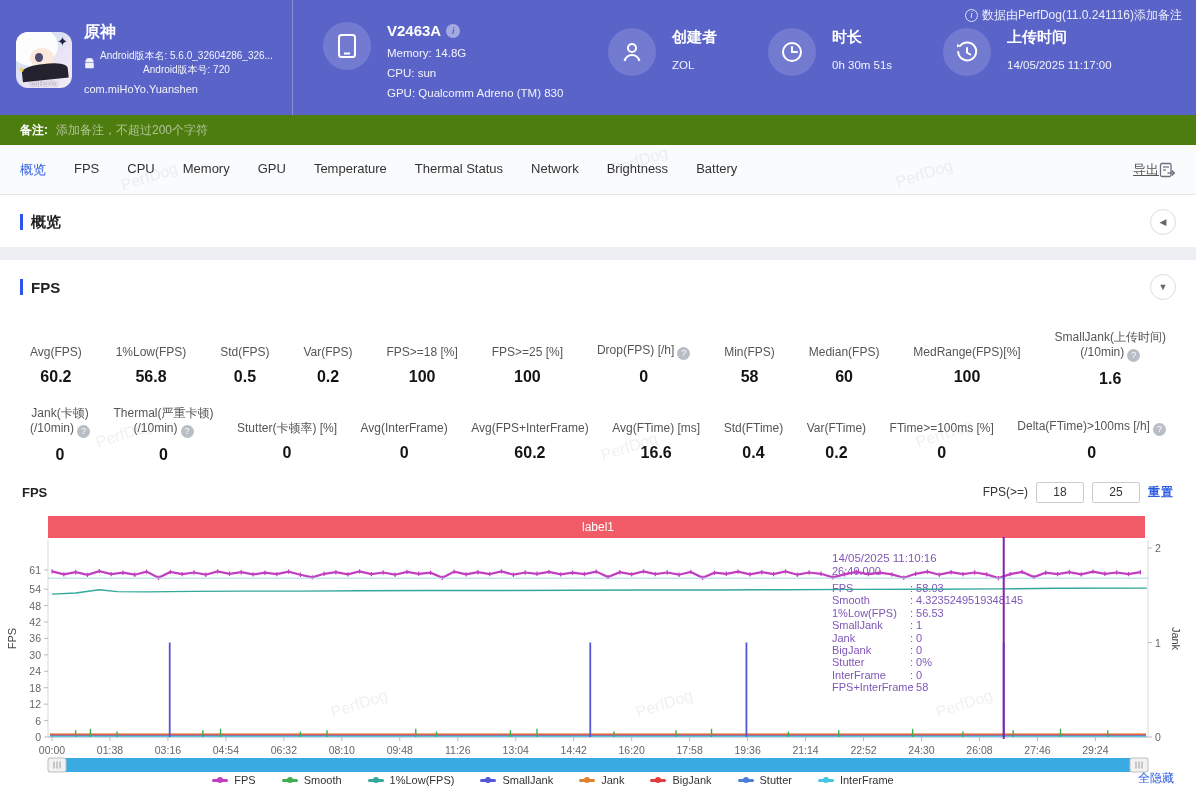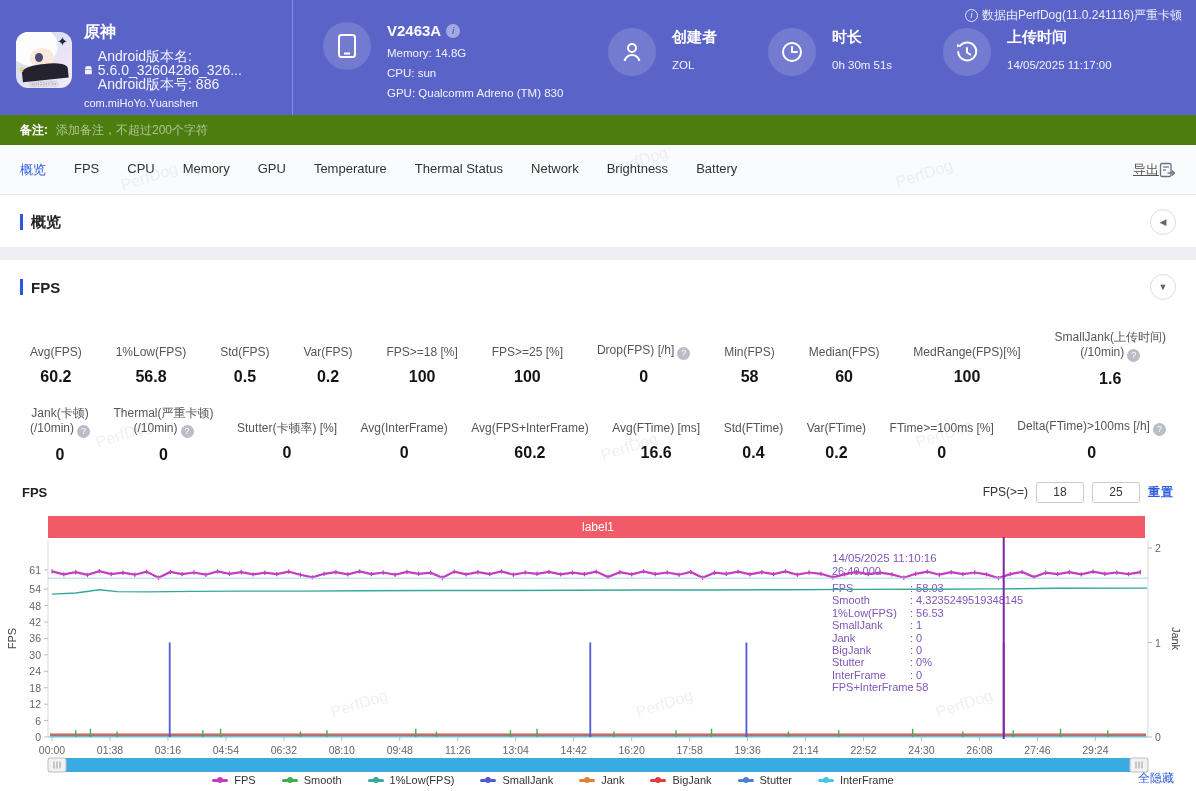--- a/index.html
+++ b/index.html
@@ -20,21 +20,21 @@
   .app-icon .face { position:absolute; left:14px; top:16px; width:24px; height:20px; background:#fbe8dc; border-radius:50%; }
   .app-icon .eye { position:absolute; left:19px; top:21px; width:8px; height:9px; background:#4a4a72; border-radius:50%; }
   .app-icon .scarf { position:absolute; left:6px; bottom:8px; width:46px; height:16px; background:#23222e; border-radius:40% 40% 0 0; transform:rotate(-6deg); }
   .app-icon .star1 { position:absolute; right:4px; top:2px; color:#1e2745; font-size:13px; }
   .app-icon .star2 { position:absolute; left:2px; bottom:14px; color:#f3d24a; font-size:8px; }
   .app-icon .brand { position:absolute; left:0; right:0; bottom:1px; text-align:center; font-size:7px; color:#fff;
     text-shadow:0 0 2px #333; letter-spacing:.5px; }
   .app-text { margin-left:12px; min-width:0; }
   .app-name { font-size:16px; font-weight:bold; margin-bottom:6px; }
   .app-vers { display:flex; gap:5px; align-items:center; }
-  .app-vers .lines { font-size:14px; line-height:14px; color:rgba(255,255,255,.92); }
+  .app-vers .lines { font-size:10px; line-height:14px; color:rgba(255,255,255,.92);text-align:center; }
   .app-pkg { font-size:11px; margin-top:6px; color:rgba(255,255,255,.92); }
   .info-block { display:flex; padding-top:28px; }
   .info-circle { width:48px; height:48px; border-radius:50%; background:rgba(255,255,255,.15);
     display:flex; align-items:center; justify-content:center; flex:none; }
   .info-texts { margin-left:16px; }
   .info-title { font-size:15px; font-weight:bold; display:flex; align-items:center; gap:5px; }
   .info-line { font-size:11.5px; line-height:16px; color:rgba(255,255,255,.92); margin-top:4px; }
   .dev-block { margin-left:30px; width:280px; padding-top:22px; }
   .cre-block { margin-left:5px; width:160px; }
   .dur-block { width:175px; }
@@ -98,21 +98,21 @@
   .watermark { position:absolute; font-size:16px; color:rgba(110,110,135,.10); transform:rotate(-18deg); pointer-events:none; }
 </style>
 </head>
 <body>
 
 <div class="page">
 
   <div class="header">
     <div class="hdr-note">
       <span class="i-circ">i</span>
-      <span>数据由PerfDog(11.0.241116)严重卡顿</span>
+      <span>数据由PerfDog(11.0.241116)添加备注</span>
     </div>
 
     <div class="app-block">
       <div class="app-icon">
         <div class="hair"></div>
           <div class="face"></div>
           <div class="eye"></div>
         <div class="scarf"></div>
           <div class="star1">✦</div>
           <div class="star2">★</div>
@@ -122,21 +122,21 @@
         <div class="app-name">原神</div>
         <div class="app-vers">
           <svg width="11" height="13" viewBox="0 0 11 13">
             <path d="M1.2 5.2a4.3 4.3 0 0 1 8.6 0z" fill="#fff" opacity=".9"></path>
             <rect x="1.2" y="5.8" width="8.6" height="5.4" rx="1" fill="#fff" opacity=".9"></rect>
             <line x1="2.6" y1="1.4" x2="3.4" y2="2.6" stroke="#fff" stroke-width=".8"></line>
             <line x1="8.4" y1="1.4" x2="7.6" y2="2.6" stroke="#fff" stroke-width=".8"></line>
           </svg>
           <div class="lines">
             <div>Android版本名: 5.6.0_32604286_326...</div>
-            <div>Android版本号: 886</div>
+            <div>Android版本号: 720</div>
           </div>
         </div>
         <div class="app-pkg">com.miHoYo.Yuanshen</div>
       </div>
     </div>
 
     <div class="info-block dev-block">
       <div class="info-circle">
         <svg width="22" height="26" viewBox="0 0 22 26">
           <rect x="3" y="2" width="16" height="22" rx="2.5" fill="none" stroke="#fff" stroke-width="2"></rect>

